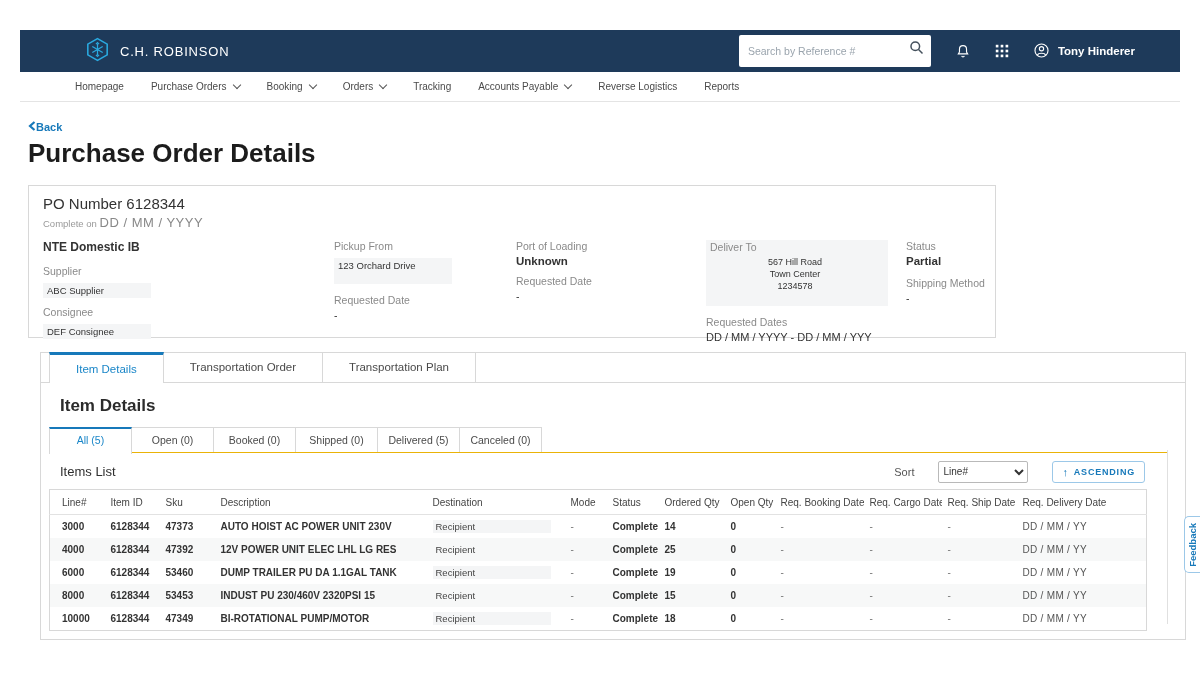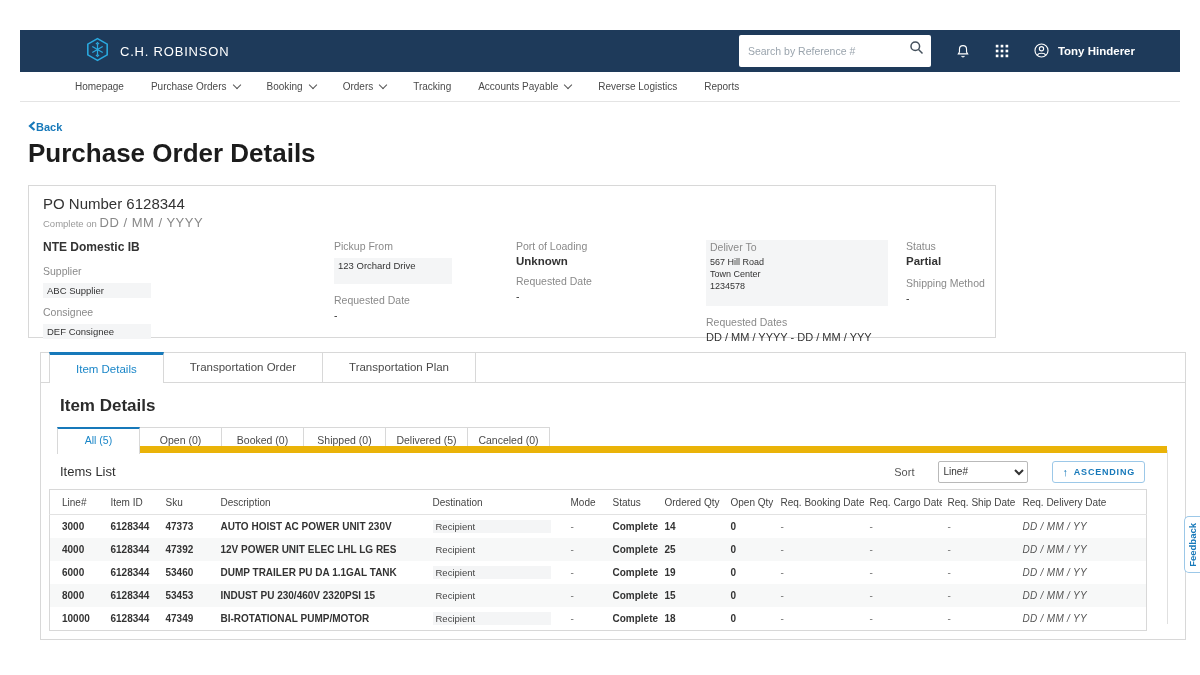--- a/index.html
+++ b/index.html
@@ -47,35 +47,35 @@
   .fld-label { font-size:10.5px; color:#8a8a8a; margin-bottom:3px; }
   .fld-value { font-size:10.5px; color:#333; }
   .fld-strong { font-size:11.5px; font-weight:bold; color:#333; }
   .order-type { font-size:12px; font-weight:bold; color:#333; margin-bottom:11px; }
   .ph-val { background:#f4f5f6; display:inline-block; padding:2px 7px 2px 4px; min-width:108px;
             font-size:9.5px; color:#333; }
   .ph-tall { min-width:118px; min-height:26px; }
   .spacer8 { height:8px; } .spacer10 { height:10px; }
   .deliver-box { background:#f4f5f6; width:182px; padding:0 8px 14px 4px; }
   .deliver-box .fld-label { padding-top:1px; }
-  .deliver-line { font-size:9px; color:#333; line-height:1.35; }
+  .deliver-line { font-size:9px; color:#333; line-height:1.35;text-align:center; }
 
   
   .tabs-card { position:absolute; left:40px; top:352px; width:1146px; height:288px;
                border:1px solid #d8d8d8; background:#fff; }
   .tabs-row { display:flex; align-items:flex-end; height:30px; border-bottom:1px solid #d8d8d8;
               padding-left:8px; }
   .tab { background:#fff; border:1px solid #d8d8d8; border-bottom:none; margin-left:-1px;
          padding:0 26px; height:30px; line-height:28px; font-size:11.5px; color:#4a4a4a;
          cursor:pointer; position:relative; }
   .tab:first-child { margin-left:0; }
   .tab.active { border-top:3px solid #1779ba; color:#1a86c8; margin-bottom:-1px; height:31px; z-index:2; }
   .panel-title { margin:13px 0 11px 19px; font-size:17px; font-weight:bold; color:#2b2b2b; }
-  .subtabs { display:flex; height:26px; border-bottom:7px solid #eab308;
-             margin-left:16px; margin-right:18px; }
+  .subtabs { display:flex; height:26px; border-bottom:1px solid #eab308;
+             margin-left:8px; margin-right:18px; }
   .subtab { width:83px; text-align:center; border:1px solid #d8d8d8; border-bottom:none;
             margin-left:-1px; font-size:10.5px; color:#4a4a4a; line-height:25px; background:#fff; cursor:pointer; }
   .subtab:first-child { margin-left:0; }
   .subtab.active { border-top:2px solid #1779ba; color:#1a86c8; line-height:23px; margin-bottom:-1px; height:27px; background:#fff; z-index:2; }
   .list-header { display:flex; align-items:center; margin:7px 40px 6px 19px; height:23px; }
   .list-title { font-size:13px; color:#2f2f2f; }
   .sort-controls { margin-left:auto; display:flex; align-items:center; gap:24px; }
   .sort-label { font-size:11px; color:#555; }
   .sort-select { width:90px; height:22px; font-size:10px; color:#333; border:1px solid #b9b9b9;
                  border-radius:2px; background:#fff; font-family:inherit; }
@@ -88,21 +88,21 @@
   .items-table { margin-left:8px; width:1097px; border:1px solid #d8d8d8; border-collapse:collapse;
                  table-layout:fixed; }
   .items-table th { font-weight:normal; text-align:left; color:#444; font-size:10px;
                     padding:7px 4px 6px 6px; border-bottom:1px solid #e2e2e2; background:#fff;
                     white-space:nowrap; overflow:hidden; }
   .items-table th:first-child, .items-table td:first-child { padding-left:12px; }
   .items-table td { font-size:10px; padding:5px 4px 5px 6px; white-space:nowrap; overflow:hidden; }
   tr.striped { background:#f7f8f8; }
   .c-strong { font-weight:bold; color:#333; }
   .c-dim { color:#777; }
-  .c-date { color:#555; font-size:9px; letter-spacing:.3px;font-style:italic; }
+  .c-date { color:#555; font-size:9px; letter-spacing:.3px; }
   .ph-box { background:#f4f5f6; display:inline-block; min-width:118px; padding:1px 5px 1px 3px;
             color:#444; font-size:9.5px; }
   tr.striped .ph-box { background:transparent; }
   .scroll-line { position:absolute; right:17px; top:97px; bottom:15px; width:1px; background:#e0e0e0; }
 
   
   .feedback { position:absolute; left:1184px; top:516px; width:16px; height:57px;
               background:#fff; border:1px solid #9cc8e8; border-right:none; border-radius:5px 0 0 5px;
               display:flex; align-items:center; justify-content:center; cursor:pointer; }
   .feedback span { writing-mode:vertical-rl; transform:rotate(180deg); color:#1779ba;

